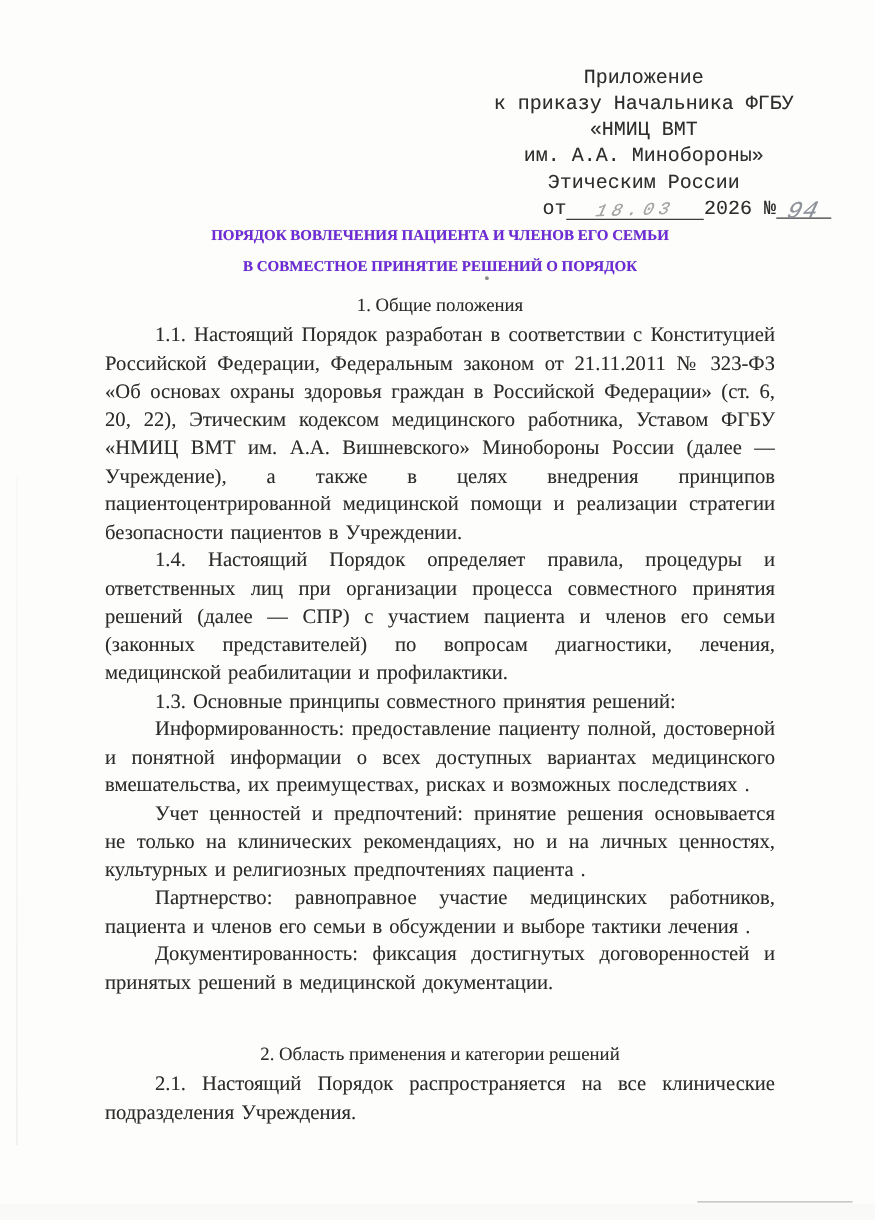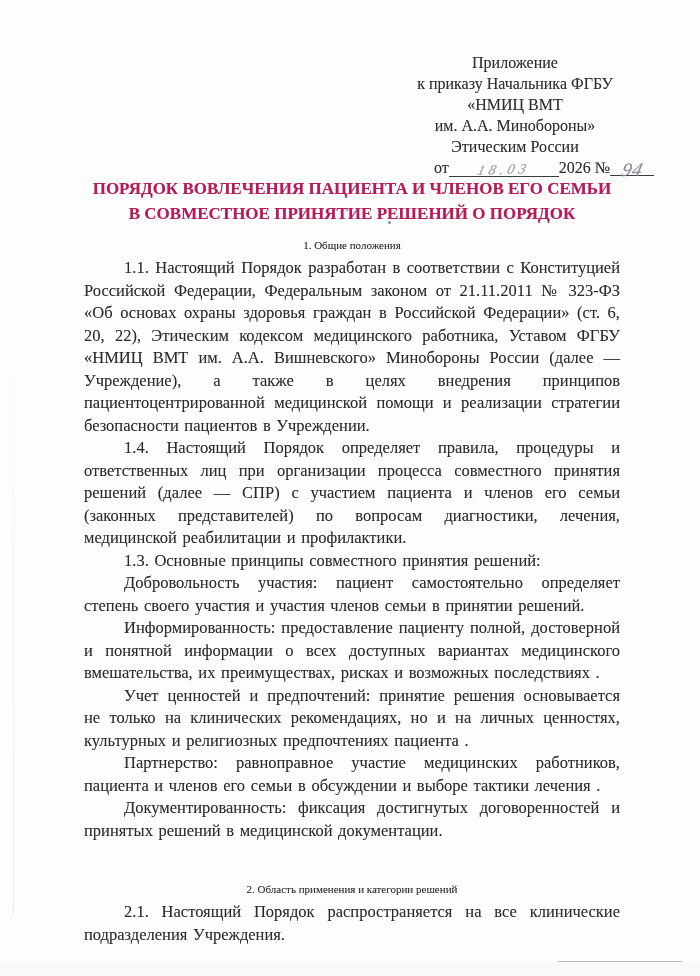--- a/index.html
+++ b/index.html
@@ -54,20 +54,21 @@
   .header-block {
     position: absolute;
     top: 52px;
     left: 388px;
     width: 254px;
     text-align: center;
     font-size: 16px;
     line-height: 21px;
     color: #2e2e2e;
     text-shadow: 0 0 0.5px rgba(40,40,40,0.35);
+    font-family: Liberation Mono, monospace;
   }
   .date-line {
     white-space: nowrap;
     text-align: left;
     margin-left: 46px;
     margin-top: 0;
   }
   .blank {
     display: inline-block;
     border-bottom: 1.2px solid #3c3c3c;
@@ -95,38 +96,38 @@
     top: 3px;
   }
   
   .title {
     position: absolute;
     top: 176px;
     left: 82px;
     width: 540px;
     text-align: center;
     font-weight: bold;
-    font-size: 17px;
+    font-size: 12px;
     line-height: 25px;
-    color: #be185d;
+    color: #6d28d9;
     text-shadow: 0 0 0.6px rgba(35,35,45,0.4);
   }
   
   .body-text {
     position: absolute;
     top: 234px;
     left: 84px;
     width: 536px;
     font-size: 16.5px;
     line-height: 22.5px;
     text-shadow: 0 0 0.5px rgba(40,40,40,0.3);
   }
   .section-heading {
     text-align: center;
-    font-size: 11px;
+    font-size: 15px;
     font-weight: normal;
     margin: 0;
     line-height: 23px;
   }
   .section-heading.s2 { margin-top: 36px; }
   .body-text p {
     margin: 0;
     text-indent: 40px;
     text-align: justify;
     word-spacing: 1.5px;
@@ -153,21 +154,20 @@
   <div class="title">
     <div>ПОРЯДОК ВОВЛЕЧЕНИЯ ПАЦИЕНТА И ЧЛЕНОВ ЕГО СЕМЬИ</div>
     <div>В СОВМЕСТНОЕ ПРИНЯТИЕ РЕШЕНИЙ О ПОРЯДОК</div>
   </div>
 
   <div class="body-text">
     <div class="section-heading">1. Общие положения</div>
     <p>1.1. Настоящий Порядок разработан в соответствии с Конституцией Российской Федерации, Федеральным законом от 21.11.2011 № 323-ФЗ «Об основах охраны здоровья граждан в Российской Федерации» (ст. 6, 20, 22), Этическим кодексом медицинского работника, Уставом ФГБУ «НМИЦ ВМТ им. А.А. Вишневского» Минобороны России (далее — Учреждение), а также в целях внедрения принципов пациентоцентрированной медицинской помощи и реализации стратегии безопасности пациентов в Учреждении.</p>
     <p>1.4. Настоящий Порядок определяет правила, процедуры и ответственных лиц при организации процесса совместного принятия решений (далее — СПР) с участием пациента и членов его семьи (законных представителей) по вопросам диагностики, лечения, медицинской реабилитации и профилактики.</p>
     <p>1.3. Основные принципы совместного принятия решений:</p>
-    <p>Добровольность участия: пациент самостоятельно определяет степень своего участия и участия членов семьи в принятии решений.</p>
     <p>Информированность: предоставление пациенту полной, достоверной и понятной информации о всех доступных вариантах медицинского вмешательства, их преимуществах, рисках и возможных последствиях .</p>
     <p>Учет ценностей и предпочтений: принятие решения основывается не только на клинических рекомендациях, но и на личных ценностях, культурных и религиозных предпочтениях пациента .</p>
     <p>Партнерство: равноправное участие медицинских работников, пациента и членов его семьи в обсуждении и выборе тактики лечения .</p>
     <p>Документированность: фиксация достигнутых договоренностей и принятых решений в медицинской документации.</p>
     <div class="section-heading s2">2. Область применения и категории решений</div>
     <p>2.1. Настоящий Порядок распространяется на все клинические подразделения Учреждения.</p>
   </div>
 
 </div>
 

